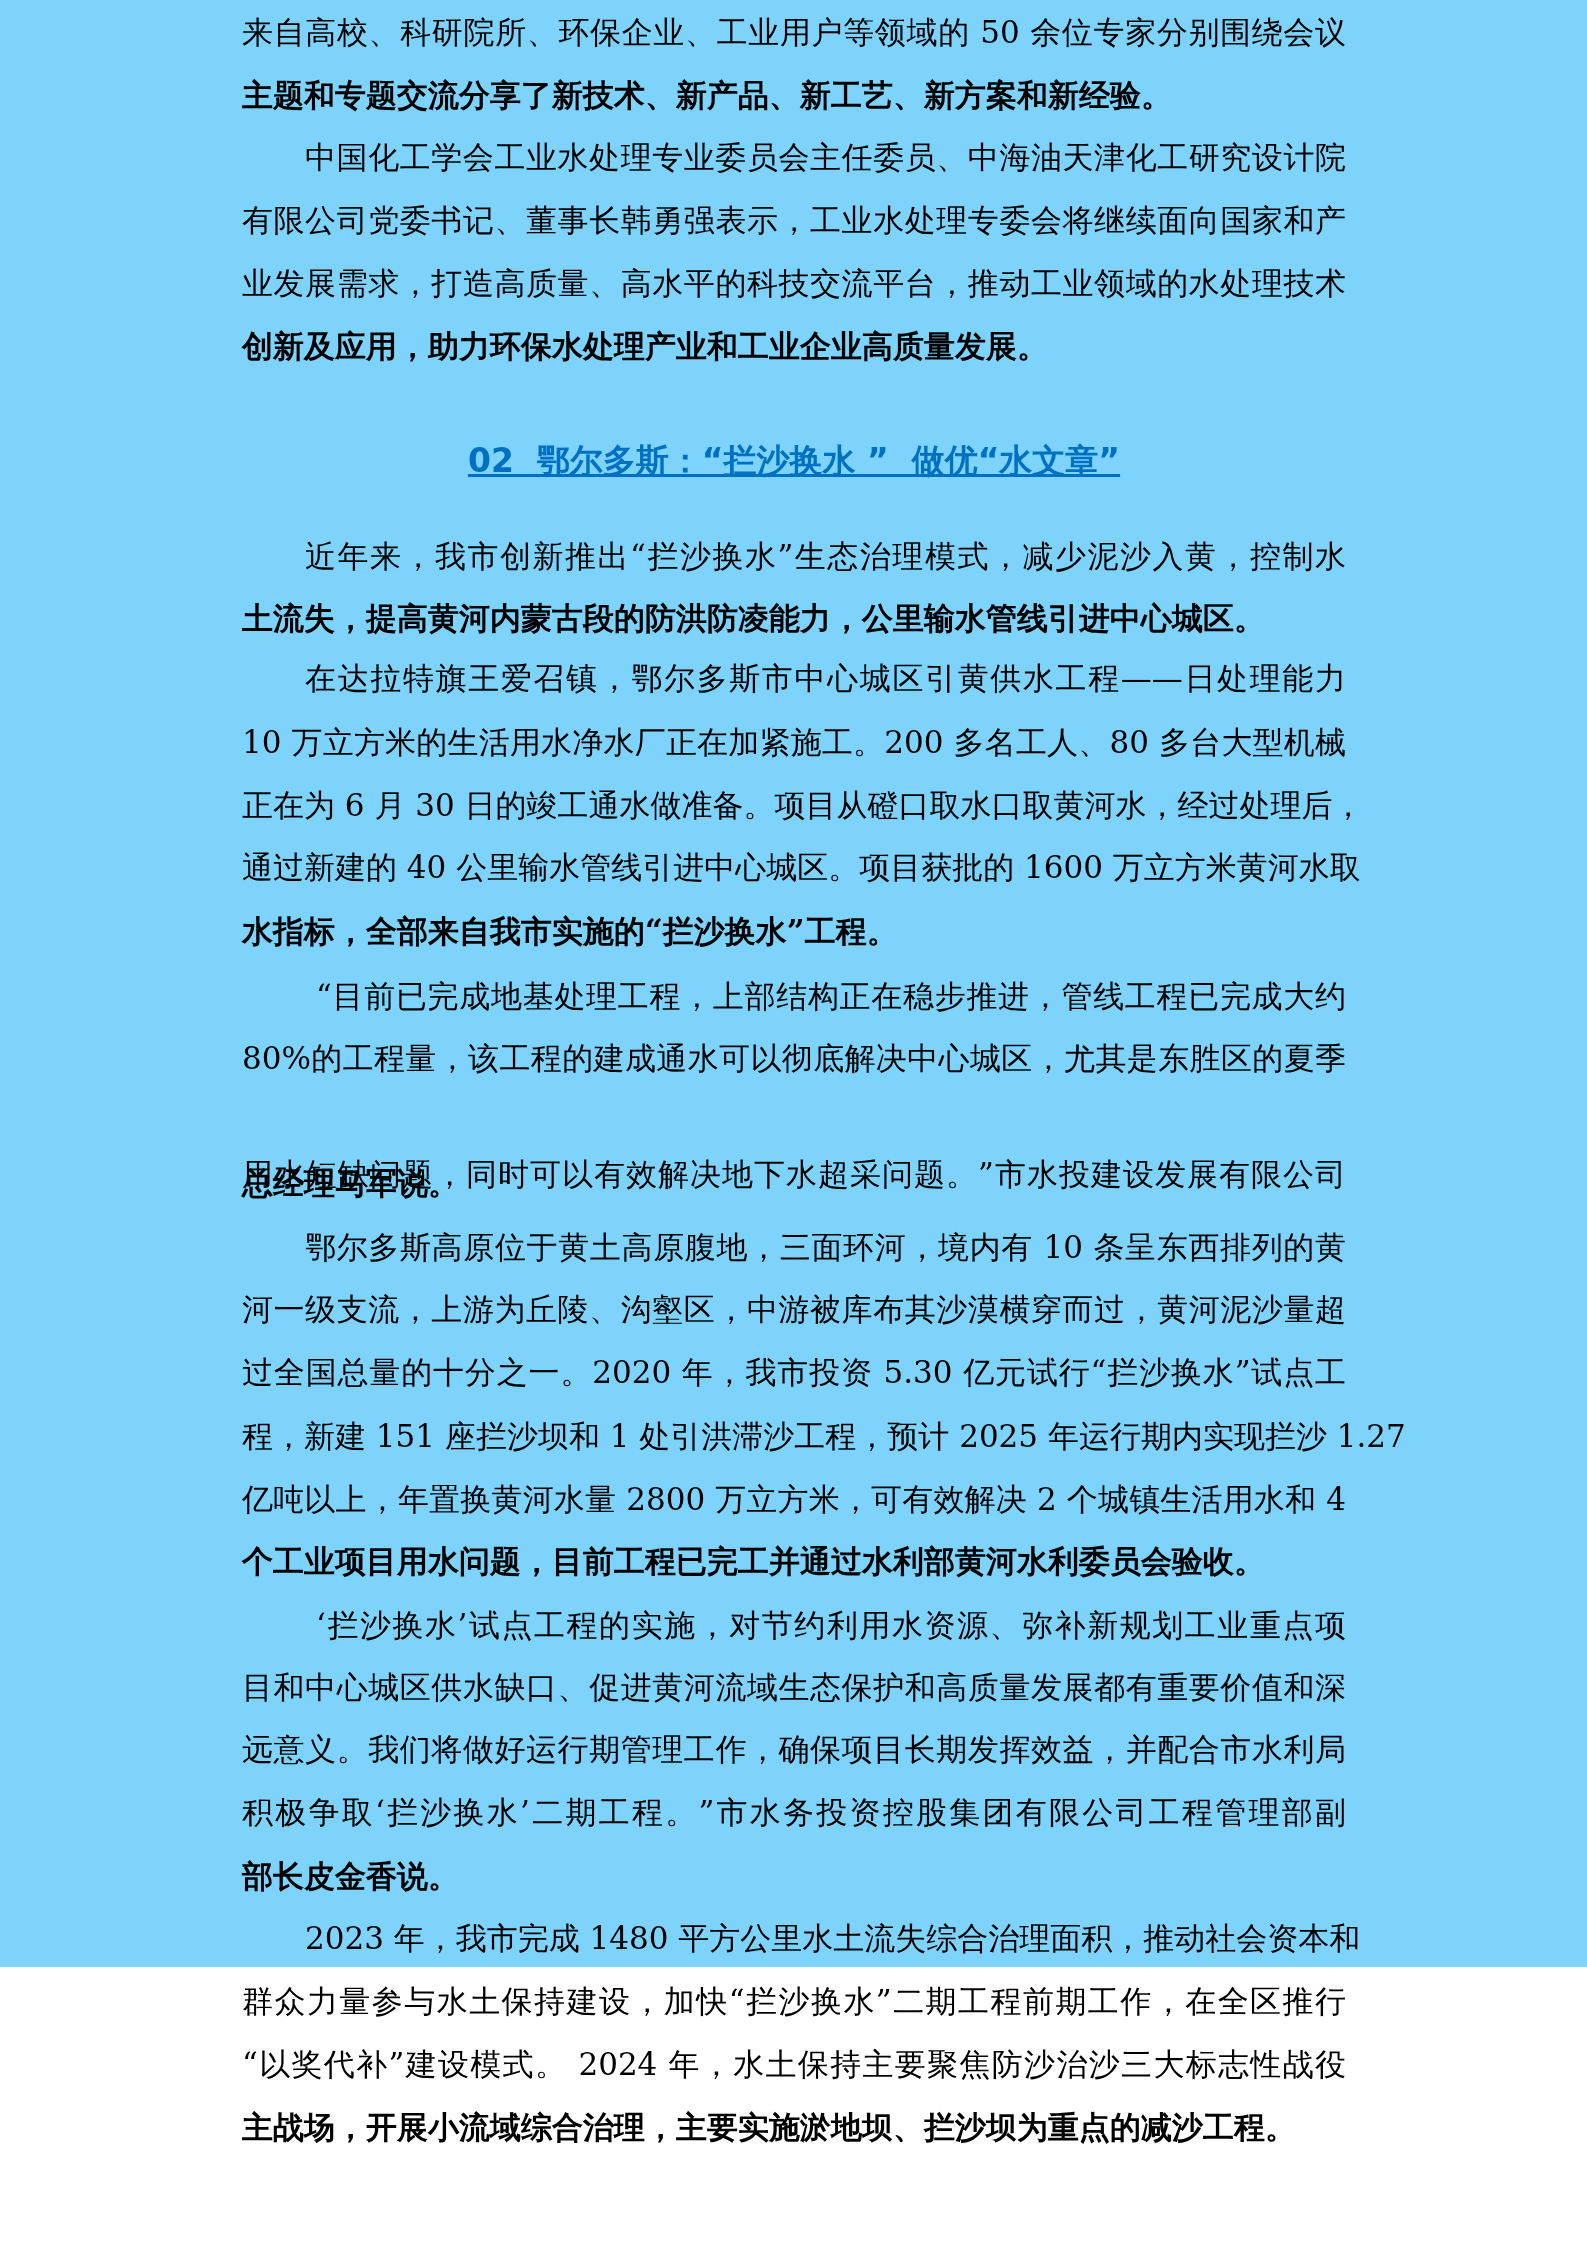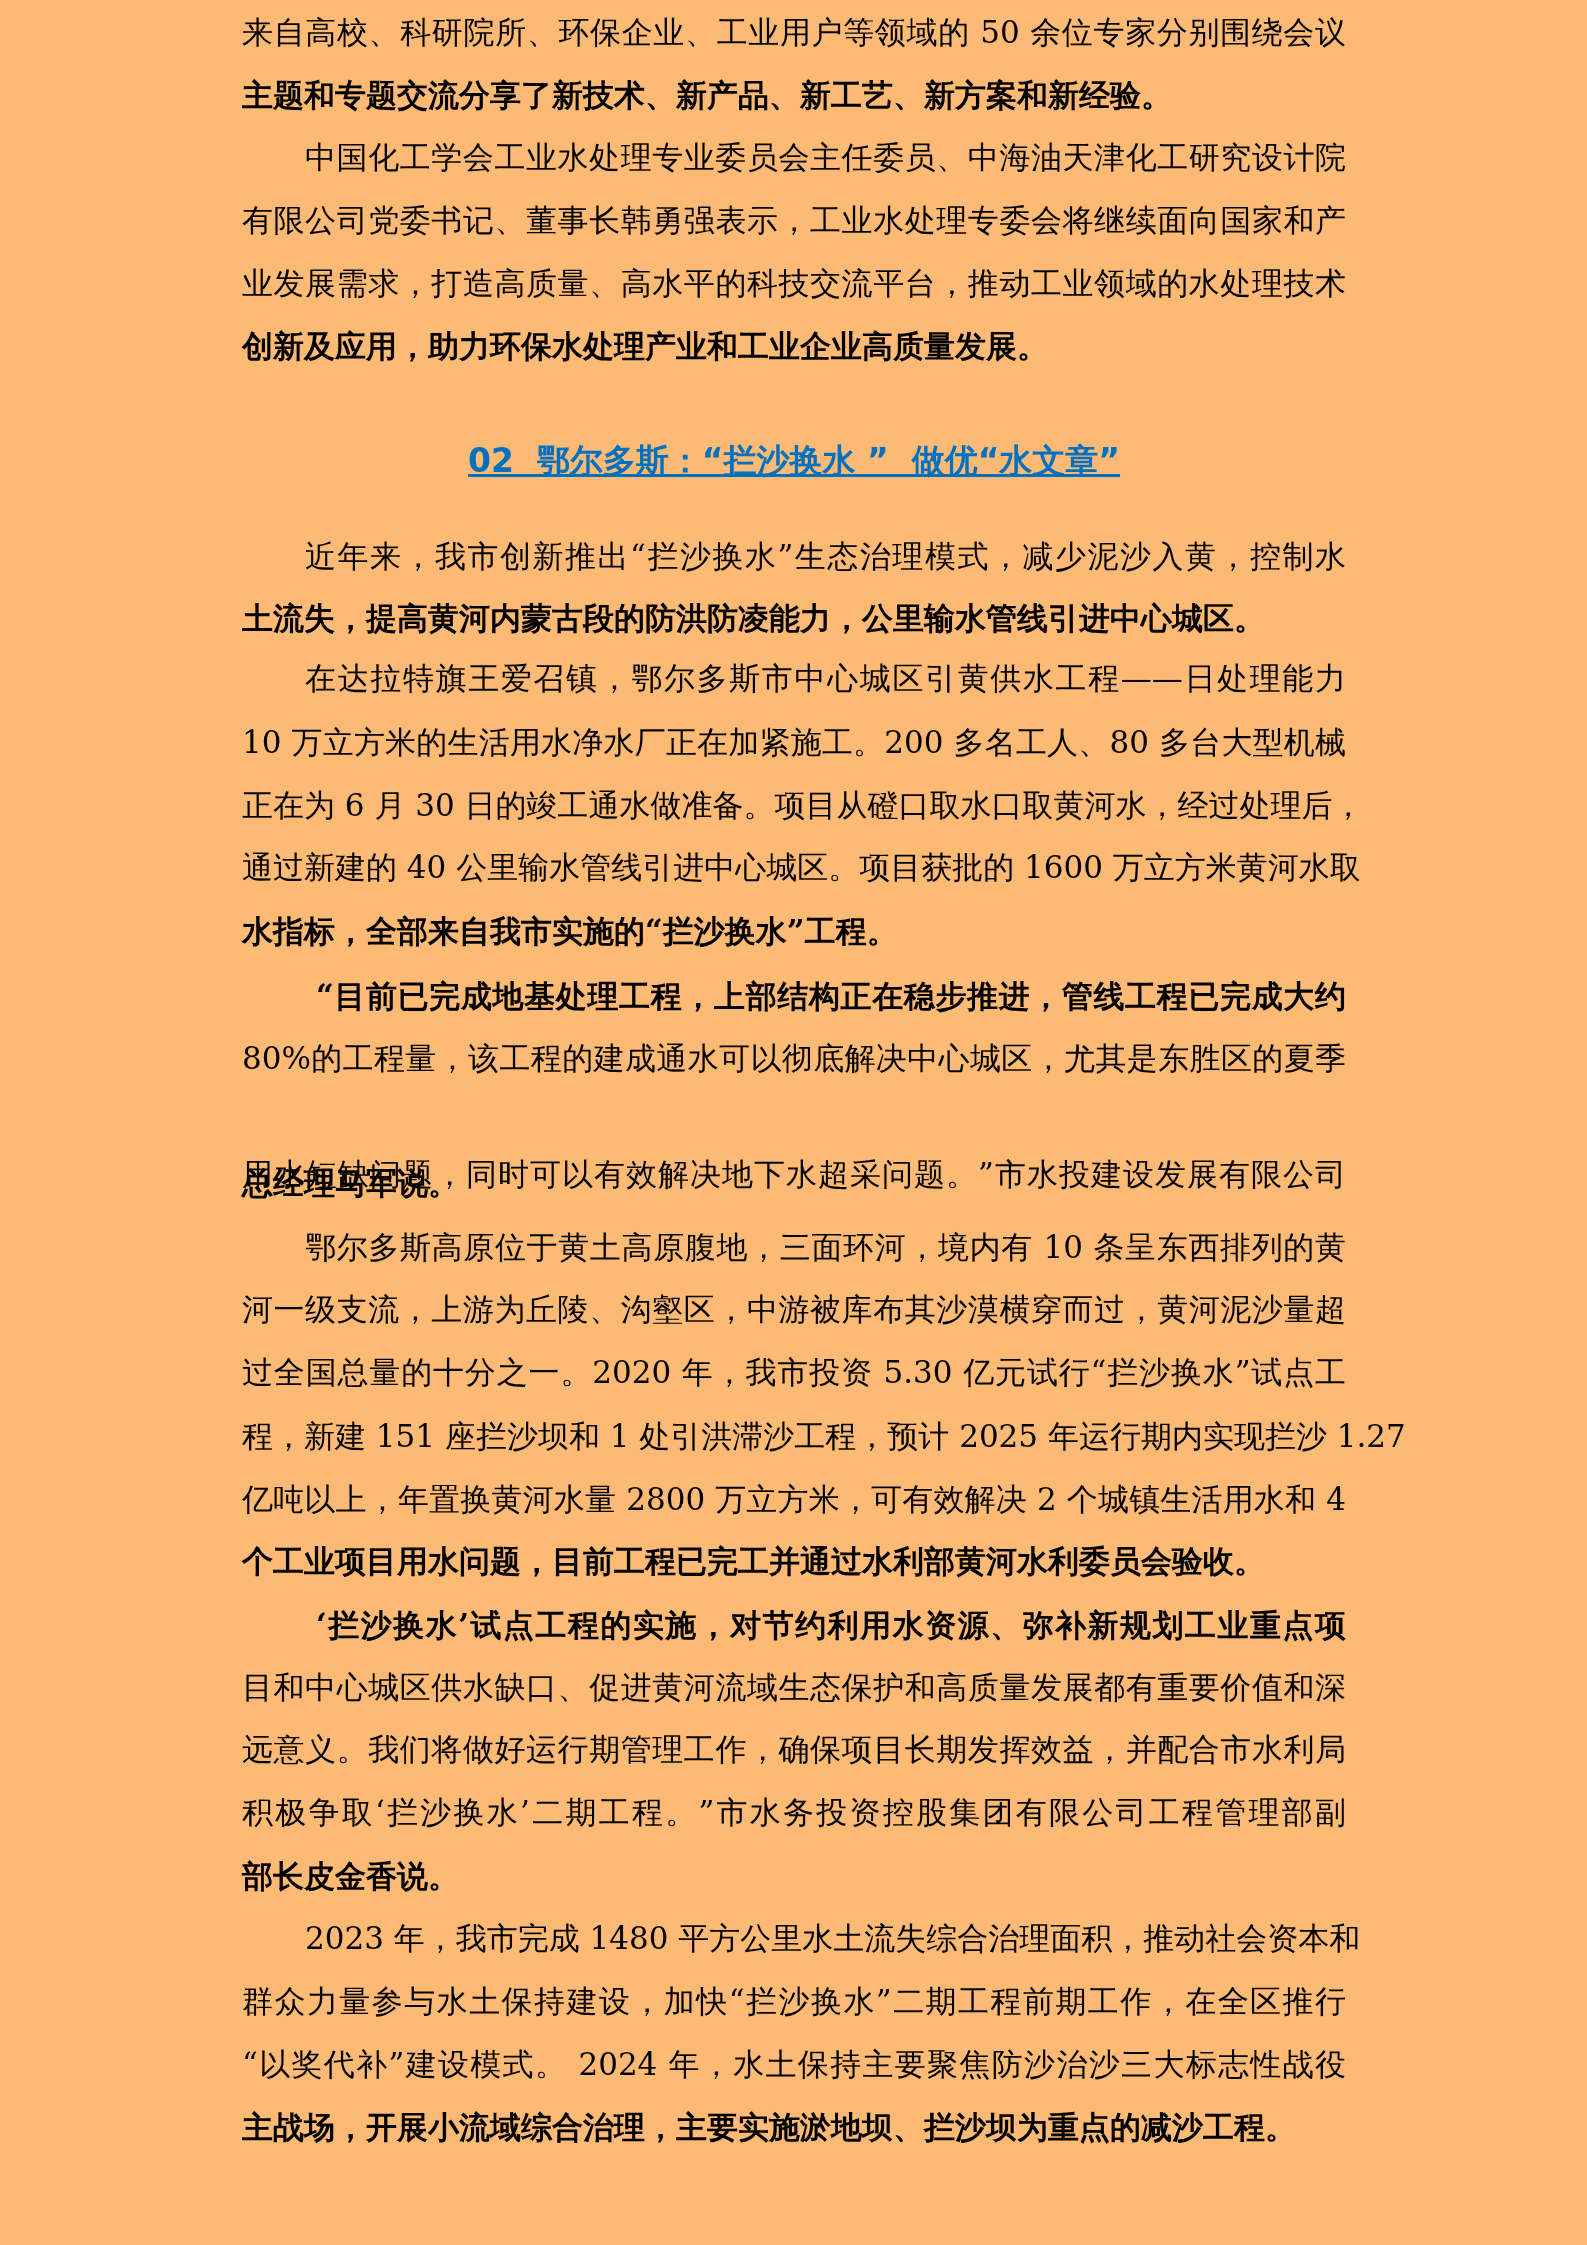--- a/index.html
+++ b/index.html
@@ -11,22 +11,22 @@
       width: 1587px;
       height: 2245px;
       position: relative;
       overflow: hidden;
     }
     .page {
       position: absolute;
       left: 0;
       top: 0;
       width: 1587px;
-      height: 2245px;
-      background: #fdba74;
+      height: 1967px;
+      background: #7dd3fc;
     }
     .line {
       position: absolute;
       left: 242px;
       width: 1104px;
       height: 40px;
       line-height: 40px;
       font-family: "DejaVu Serif", "Liberation Serif", serif;
       font-size: 31px;
       color: #000000;
@@ -39,21 +39,20 @@
       text-align-last: left;
       font-weight: bold;
     }
     .line.indent {
       left: 305px;
       width: 1041px;
     }
     .line.indent.quote {
       left: 316px;
       width: 1030px;
-      font-weight: bold;
     }
     .heading {
       position: absolute;
       left: 242px;
       width: 1104px;
       top: 440px;
       height: 42px;
       line-height: 42px;
       text-align: center;
       font-family: "DejaVu Sans", "Liberation Sans", sans-serif;

